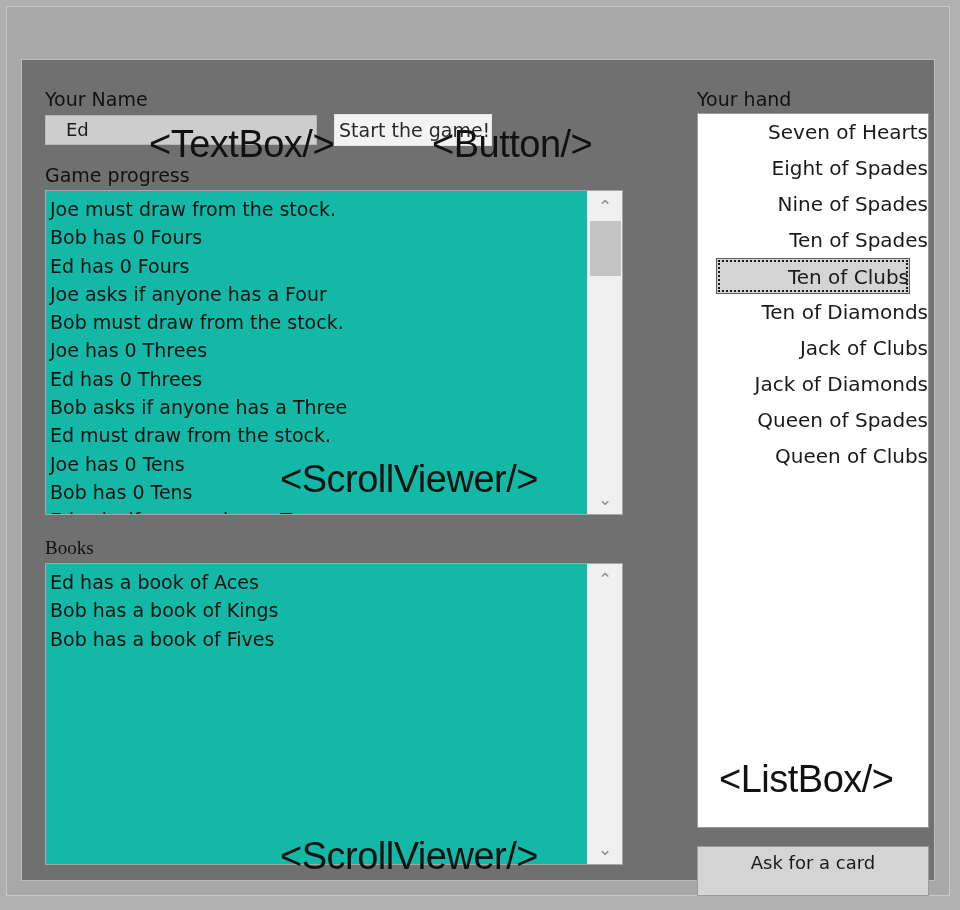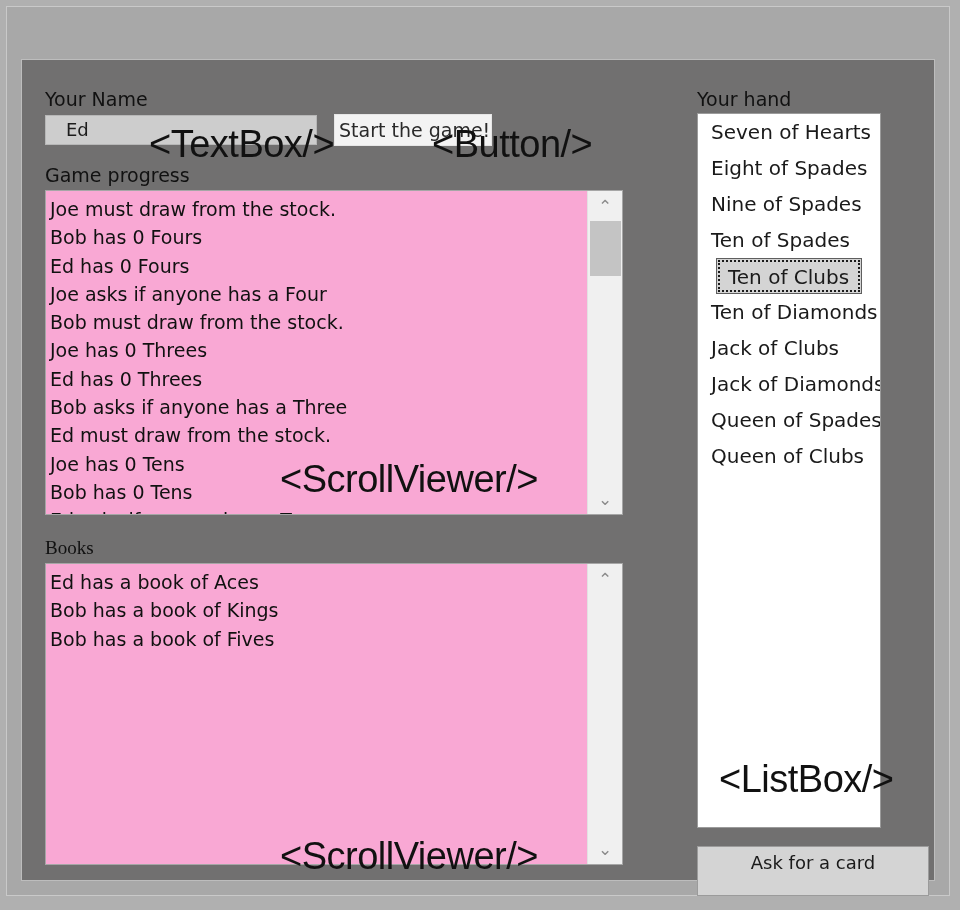--- a/index.html
+++ b/index.html
@@ -77,21 +77,21 @@
     font-family:"DejaVu Sans", sans-serif;
   }
   .startbtn{
     position:absolute;left:300px;top:54px;width:158px;height:32px;
     background:#f3f3f3;border:1px solid #e6e6e6;box-sizing:border-box;
     color:#2a2a2a;font-size:19px;line-height:30px;padding-left:4px;
     font-family:"DejaVu Sans", sans-serif;white-space:nowrap;overflow:hidden;margin-left:12px;
   }
   
   .sv{
-    position:absolute;background:#f9a8d4;border:1px solid #a6a6a6;
+    position:absolute;background:#14b8a6;border:1px solid #a6a6a6;
     box-sizing:border-box;overflow:hidden;
   }
   .sv .content{
     position:absolute;left:0;top:0;right:36px;bottom:0;overflow:hidden;
     padding:4px 0 0 4px;
   }
   .sv .row{
     font-size:19px;color:#111111;line-height:28.3px;height:28.3px;
     white-space:nowrap;font-family:"DejaVu Sans", sans-serif;
   }
@@ -185,21 +185,21 @@
         <div class="row">Bob has a book of Fives</div>
       </div>
       <div class="sbar">
         <div class="arw up">⌃</div>
         <div class="arw dn">⌄</div>
       </div>
     </div>
     <div class="anno" style="left:258px;top:775px;">&lt;ScrollViewer/&gt;</div>
 
     <div class="lbl" style="left:675px;top:28px;">Your hand</div>
-    <div class="listbox" style="left:675px;top:53px;width:184px;height:715px;">
+    <div class="listbox" style="left:675px;top:53px;width:232px;height:715px;text-align:right;">
       <div class="item">Seven of Hearts</div>
       <div class="item">Eight of Spades</div>
       <div class="item">Nine of Spades</div>
       <div class="item">Ten of Spades</div>
       <div class="item sel">Ten of Clubs</div>
       <div class="item">Ten of Diamonds</div>
       <div class="item">Jack of Clubs</div>
       <div class="item">Jack of Diamonds</div>
       <div class="item">Queen of Spades</div>
       <div class="item">Queen of Clubs</div>

